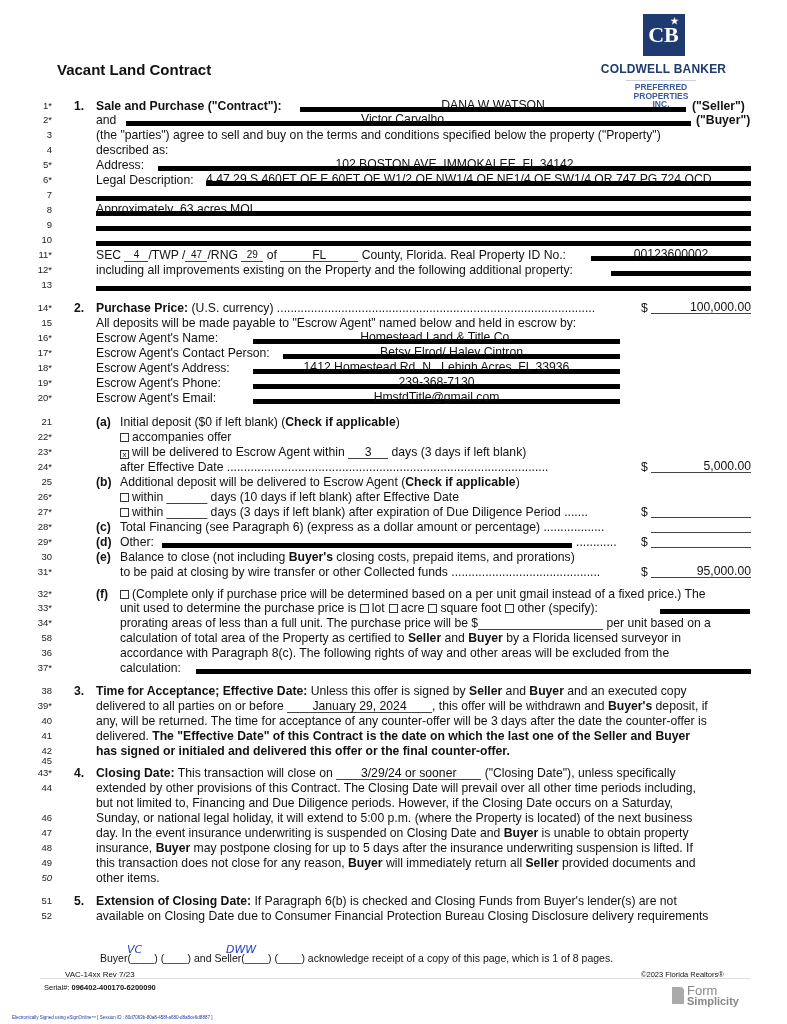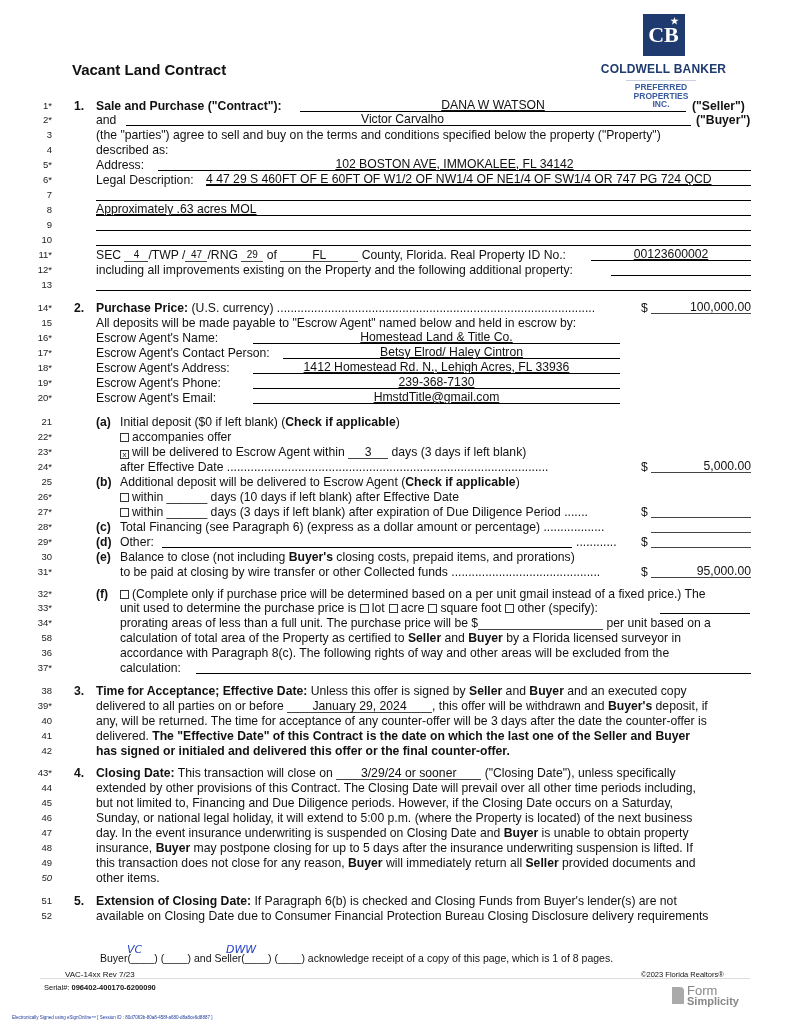--- a/index.html
+++ b/index.html
@@ -1,30 +1,30 @@
 <!DOCTYPE html>
 <html><head>
 <meta charset="utf-8">
 <style>
   * { box-sizing: border-box; margin: 0; padding: 0; }
   html, body { width: 787px; height: 1024px; background: #fff; overflow: hidden; }
   body { font-family: "Liberation Sans", sans-serif; color: #111; font-size: 12.2px; position: relative; }
   .abs { position: absolute; }
-  .title { left: 72px; top: 61px; font-size: 15px; font-weight: bold; }
+  .title { left: 57px; top: 61px; font-size: 15px; font-weight: bold; }
   .logo { left: 596px; top: 14px; width: 135px; text-align: center; }
   .logo-box { width: 42px; height: 42px; background: #1f3a6e; margin: 0 auto; position: relative; color: #fff; font-weight: bold; font-size: 22px; line-height: 42px; font-family: "Liberation Serif", serif; }
   .logo-box .star { position: absolute; right: 6px; top: 3px; font-size: 9px; line-height: 9px; }
   .logo-name { color: #1f3a6e; font-weight: bold; font-size: 12px; letter-spacing: 0.2px; margin-top: 6px; }
   .logo-sub { color: #3a5b9e; font-weight: bold; font-size: 8.5px; line-height: 8.5px; margin-top: 4px; border-top: 1px solid #c8d0e0; padding-top: 2px; width: 70px; margin-left: 30px; }
   .ln { position: absolute; left: 0; width: 52px; text-align: right; font-size: 9.5px; color: #222; }
   .row { position: absolute; left: 96px; right: 36px; height: 14px; line-height: 14px; white-space: nowrap; }
   .num { position: absolute; left: 74px; font-weight: bold; }
   .sub { position: absolute; left: 96px; font-weight: bold; }
   .fill { display: inline-block; border-bottom: 1px solid #444; text-align: center; vertical-align: bottom; height: 13px; line-height: 12px; }
-  .fillline { position: absolute; border-bottom: 1px solid #000000; height: 13px; line-height: 12px; text-align: center; text-decoration: underline; }
+  .fillline { position: absolute; border-bottom: 5px solid #000000; height: 13px; line-height: 12px; text-align: center; }
   .cb { display: inline-block; width: 9px; height: 9px; border: 1px solid #333; vertical-align: -1px; margin-right: 3px; font-size: 8px; line-height: 7px; text-align: center; }
   b { font-weight: bold; }
   .money { position: absolute; left: 641px; width: 110px; height: 14px; line-height: 14px; }
   .money .dol { position: absolute; left: 0; }
   .money .amt { position: absolute; left: 10px; right: 0; border-bottom: 1px solid #444; text-align: right; height: 13px; line-height: 12px; }
   .footer-ack { left: 100px; top: 952px; font-size: 10.5px; }
   .hand { color: #2340c8; font-family: "DejaVu Sans", sans-serif; font-size: 11px; font-style: italic; position: absolute; }
   .hr { position: absolute; left: 40px; width: 710px; border-top: 1px solid #ddd; top: 978px; }
 </style>
 </head>
@@ -78,21 +78,21 @@
     <div class="ln" style="top: 632px;">58</div>
     <div class="ln" style="top: 647px;">36</div>
     <div class="ln" style="top: 662px;">37*</div>
     <div class="ln" style="top: 685px;">38</div>
     <div class="ln" style="top: 700px;">39*</div>
     <div class="ln" style="top: 715px;">40</div>
     <div class="ln" style="top: 730px;">41</div>
     <div class="ln" style="top: 745px;">42</div>
     <div class="ln" style="top: 767px;">43*</div>
     <div class="ln" style="top: 782px;">44</div>
-    <div class="ln" style="top: 797px; text-align: right;">45</div>
+    <div class="ln" style="top: 755px; text-align: right;">45</div>
     <div class="ln" style="top: 812px;">46</div>
     <div class="ln" style="top: 827px;">47</div>
     <div class="ln" style="top: 842px;">48</div>
     <div class="ln" style="top: 857px;">49</div>
     <div class="ln" style="top: 872px; font-style: italic;">50</div>
     <div class="ln" style="top: 895px;">51</div>
     <div class="ln" style="top: 910px;">52</div>
   </div>
 
 <div class="num abs" style="top:99px">1.</div>

